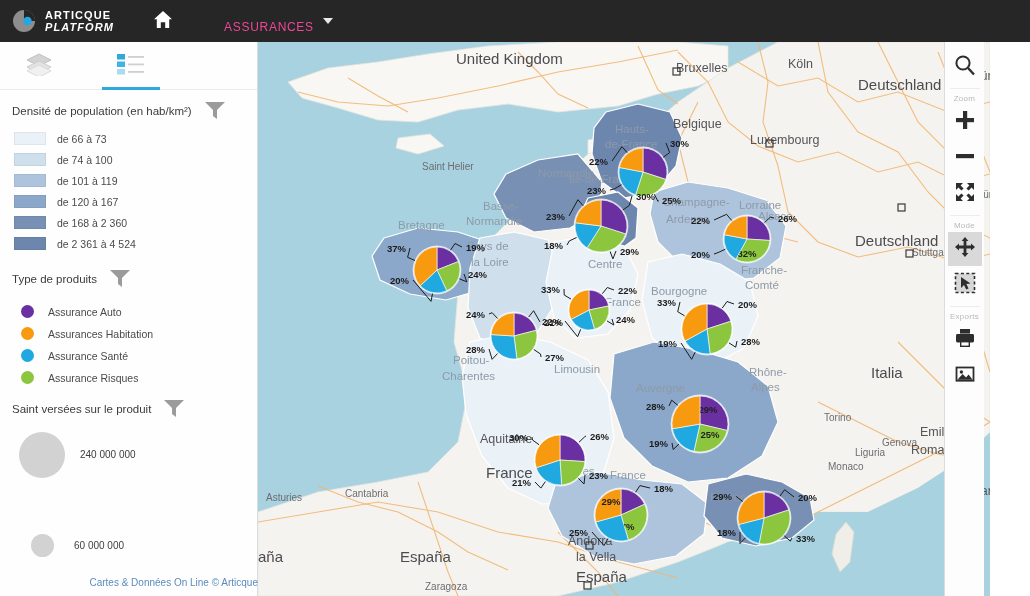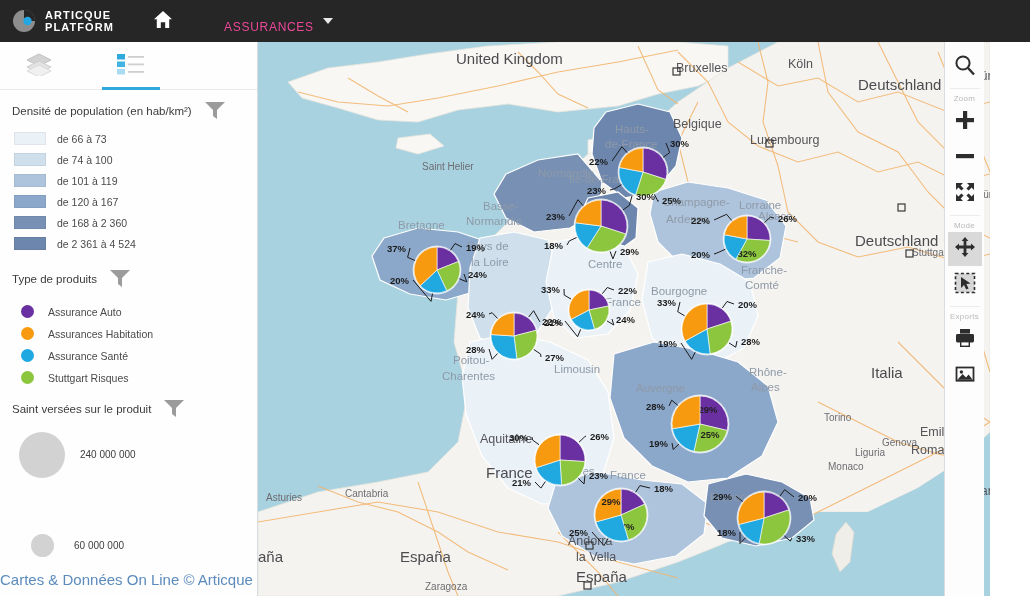--- a/index.html
+++ b/index.html
@@ -19,21 +19,21 @@
     z-index: 40;
   }
   .logo-wrap { display: flex; align-items: center; padding-left: 10px; }
   .logo-mark { width: 28px; height: 28px; position: relative; }
   .logo-text { margin-left: 7px; line-height: 10px; }
   .logo-text .l1, .logo-text .l2 {
     display: block; color: #fff; font-weight: bold;
     font-size: 11px; letter-spacing: 1.1px;
     font-family: "Liberation Sans", sans-serif;
   }
-  .logo-text .l2 { margin-top: 2px; }
+  .logo-text .l2 { margin-top: 2px; font-style: italic; }
   .home-btn {
     margin-left: 34px; width: 30px; height: 30px;
     display: flex; align-items: center; justify-content: center;
     cursor: pointer;
   }
   .proj-menu {
     margin-left: 46px; display: flex; align-items: center;
     cursor: pointer; color: #e2e2e2;
   }
   .proj-menu .ptxt {
@@ -95,21 +95,21 @@
 
   .size-legend { position: relative; padding-top: 8px; height: 145px; }
   .size-item { position: absolute; }
   .size-circle { background: #d2d2d2; border-radius: 50%; position: absolute; }
   .size-label {
     position: absolute; font-size: 10px; color: #3d3d3d;
     white-space: nowrap;
   }
   .footer-credit {
     position: absolute; bottom: 8px; left: 0; width: 258px;
-    text-align: left; font-size: 15px; color: #5b8bbd;
+    text-align: right; font-size: 10px; color: #5b8bbd;
   }
 
   
   .rtoolbar {
     position: absolute; right: 0; top: 42px;
     width: 40px; height: 554px;
     background: #fdfdfd;
     border-left: 1px solid #d8dde2;
     z-index: 30;
     display: flex; flex-direction: column; align-items: center;
@@ -589,21 +589,21 @@
           <div class="cat-row">
             <div class="dot" style="background: rgb(247, 154, 16);"></div>
             <div class="cat-label">Assurances Habitation</div>
           </div>
           <div class="cat-row">
             <div class="dot" style="background: rgb(32, 168, 224);"></div>
             <div class="cat-label">Assurance Santé</div>
           </div>
           <div class="cat-row">
             <div class="dot" style="background: rgb(140, 198, 62);"></div>
-            <div class="cat-label">Stuttgart Risques</div>
+            <div class="cat-label">Assurance Risques</div>
           </div>
         </div>
     </div>
 
     <div class="legend-block" style="padding-top:14px;">
       <div class="legend-title">
         <span class="ttxt">Saint versées sur le produit</span>
         <span class="funnel">
           <svg width="22" height="20" viewBox="0 0 22 20">
             <path d="M1 2 L21 2 L13 10 L13 19 L9 16 L9 10 Z" fill="#9b9b9b"></path>

